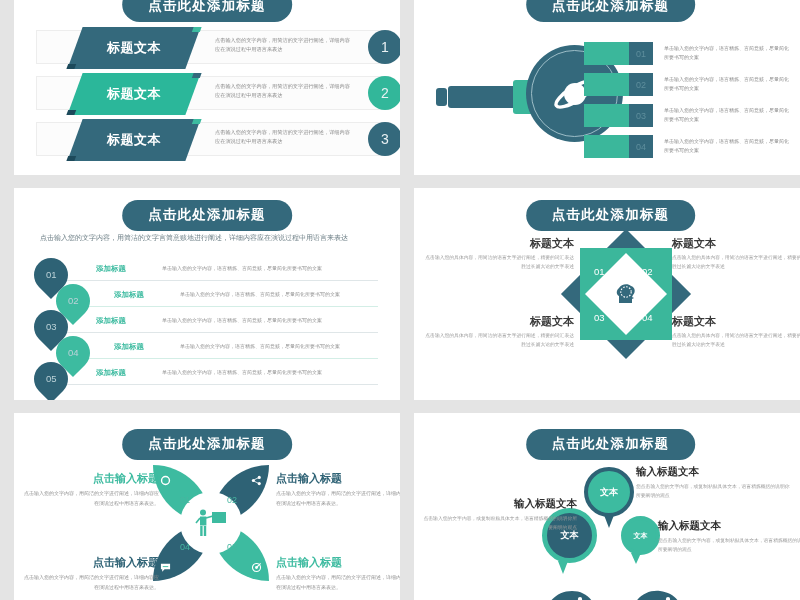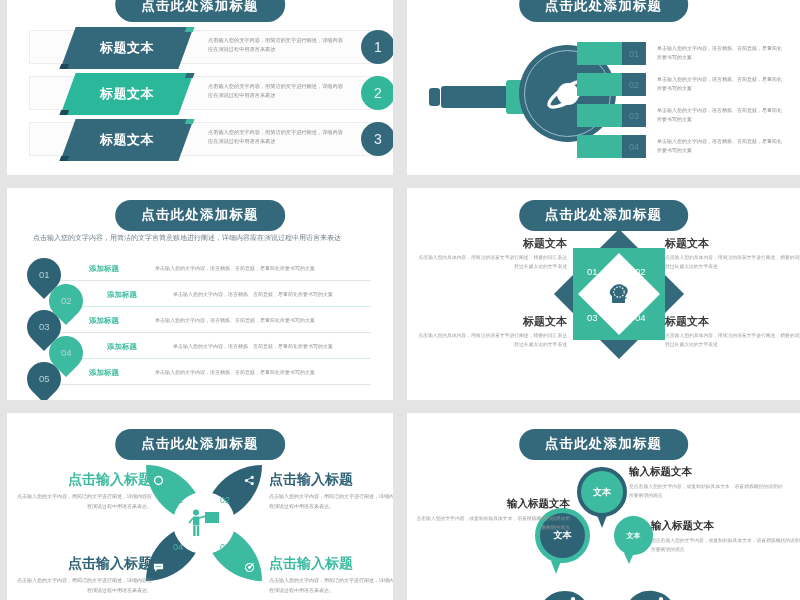--- a/index.html
+++ b/index.html
@@ -8,21 +8,21 @@
     background:#e4e4e4;
     font-family:"Liberation Sans","DejaVu Sans",sans-serif;
     -webkit-font-smoothing:antialiased;
   }
   .grid{
     width:800px;height:600px;
     display:grid;
     grid-template-columns:393px 393px;
     grid-template-rows:175px 212px 213px;
     column-gap:14px;row-gap:13px;
-    padding-left:0px;
+    padding-left:7px;
     box-sizing:border-box;
   }
   .panel{
     background:#ffffff;
     position:relative;
     overflow:hidden;
   }
   .panel.c1{margin-left:7px;}
   .panel.c2{margin-left:0px;}
 
@@ -163,21 +163,21 @@
     border-radius:0 58px 0 58px;
     transform-origin:0 0;
   }
   .hub{
     position:absolute;left:50%;top:50%;transform:translate(-50%,-50%);
     width:62px;height:62px;border-radius:50%;background:#fff;
   }
   .snum{position:absolute;color:#47b6a0;font-size:9px;}
   .sw-ic{position:absolute;}
   .sblk{position:absolute;width:135px;}
-  .sblk .st{font-size:14px;font-weight:bold;margin-bottom:3px;}
+  .sblk .st{font-size:11px;font-weight:bold;margin-bottom:3px;}
   .sblk .sb{font-size:5px;line-height:1.9;color:#8f8f8f;}
   .sblk.L{text-align:right;}
 
   
   .bub{
     position:absolute;border-radius:50%;
     display:flex;align-items:center;justify-content:center;
     color:#fff;font-weight:bold;
   }
   .bub .tail{

